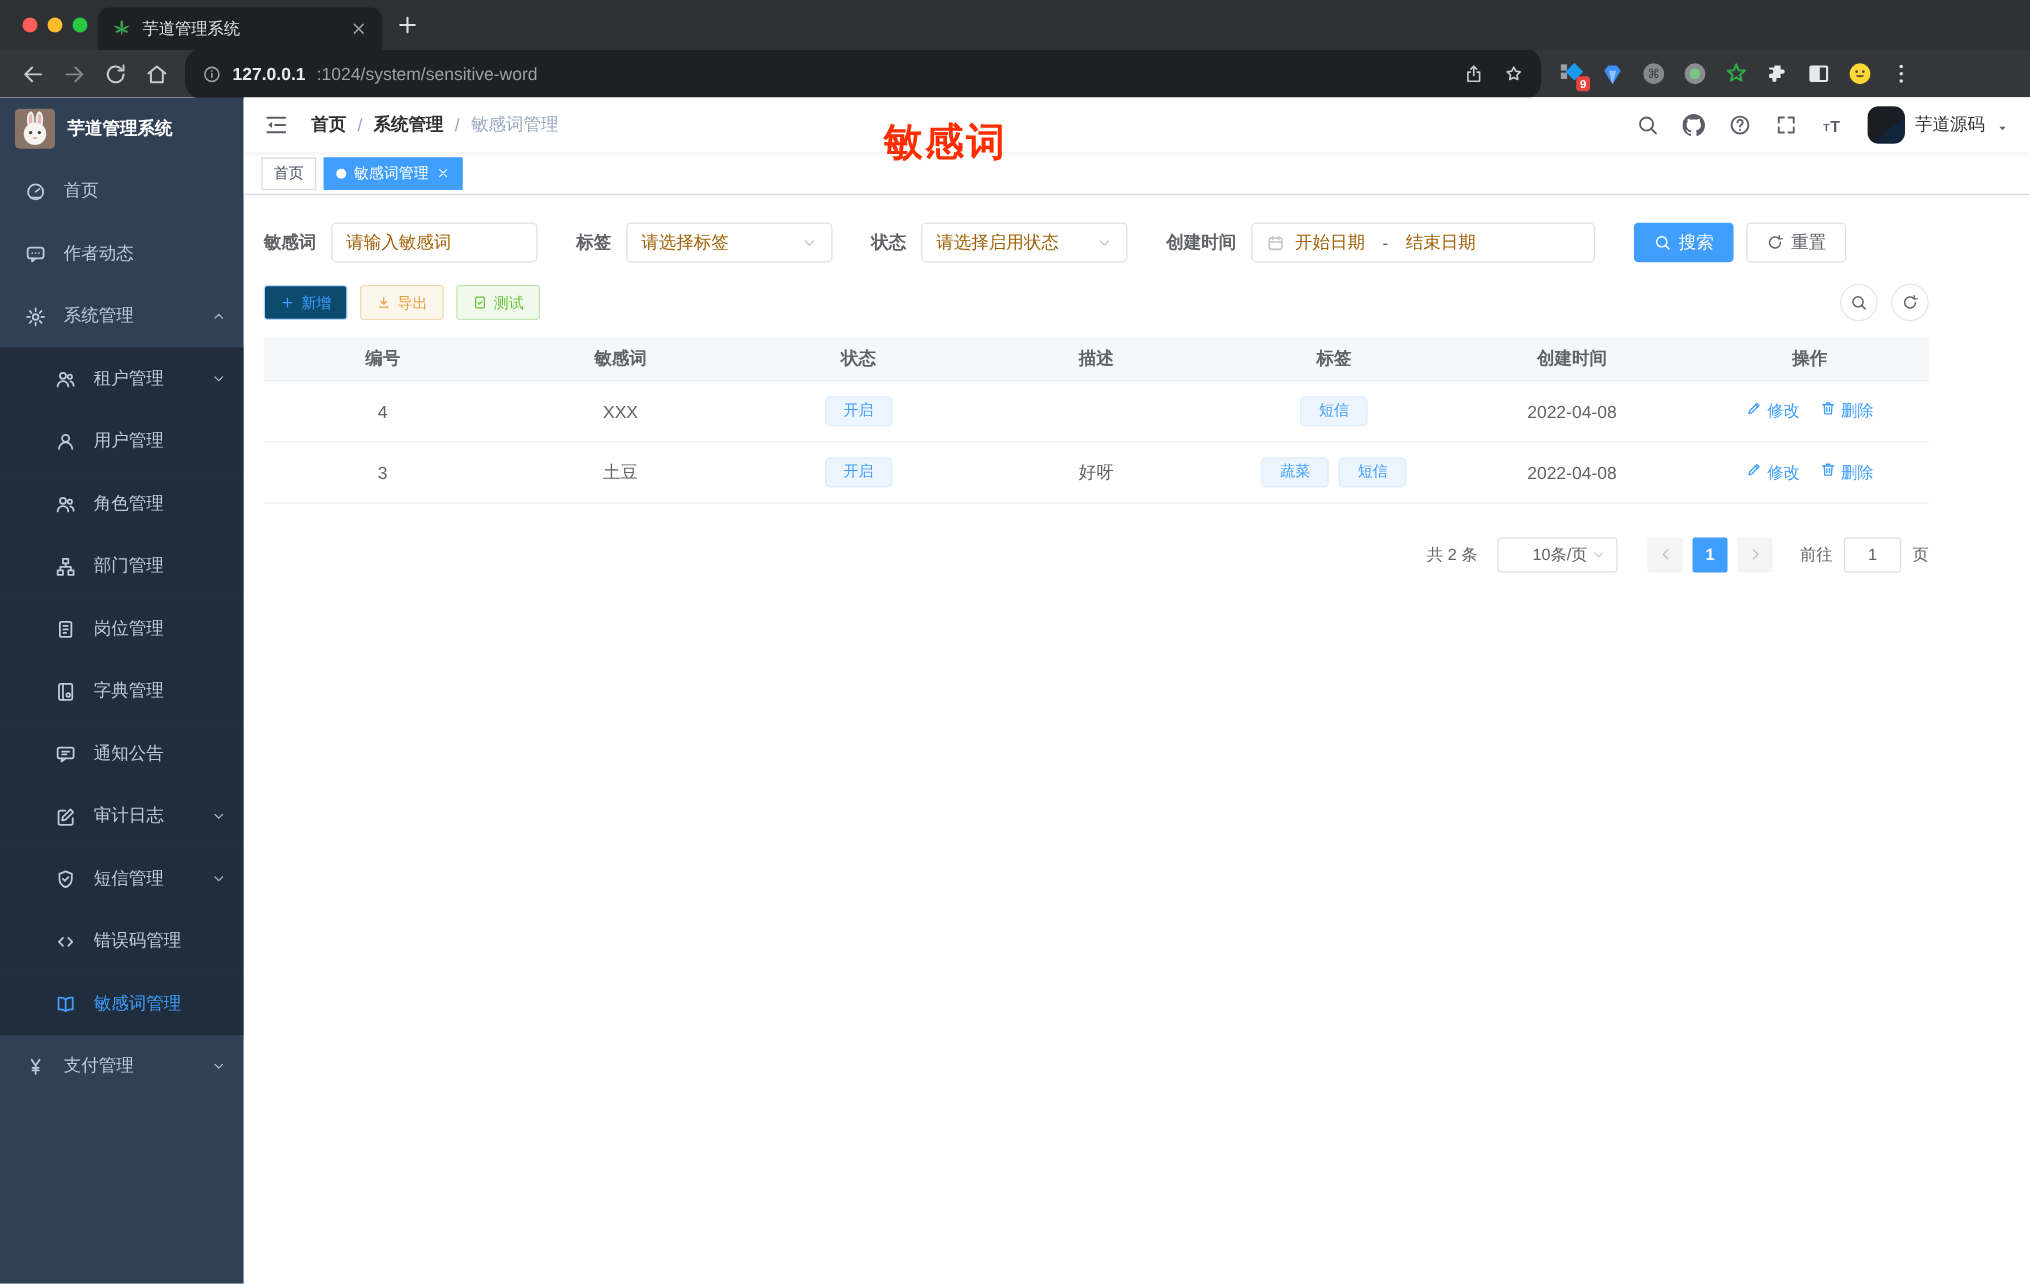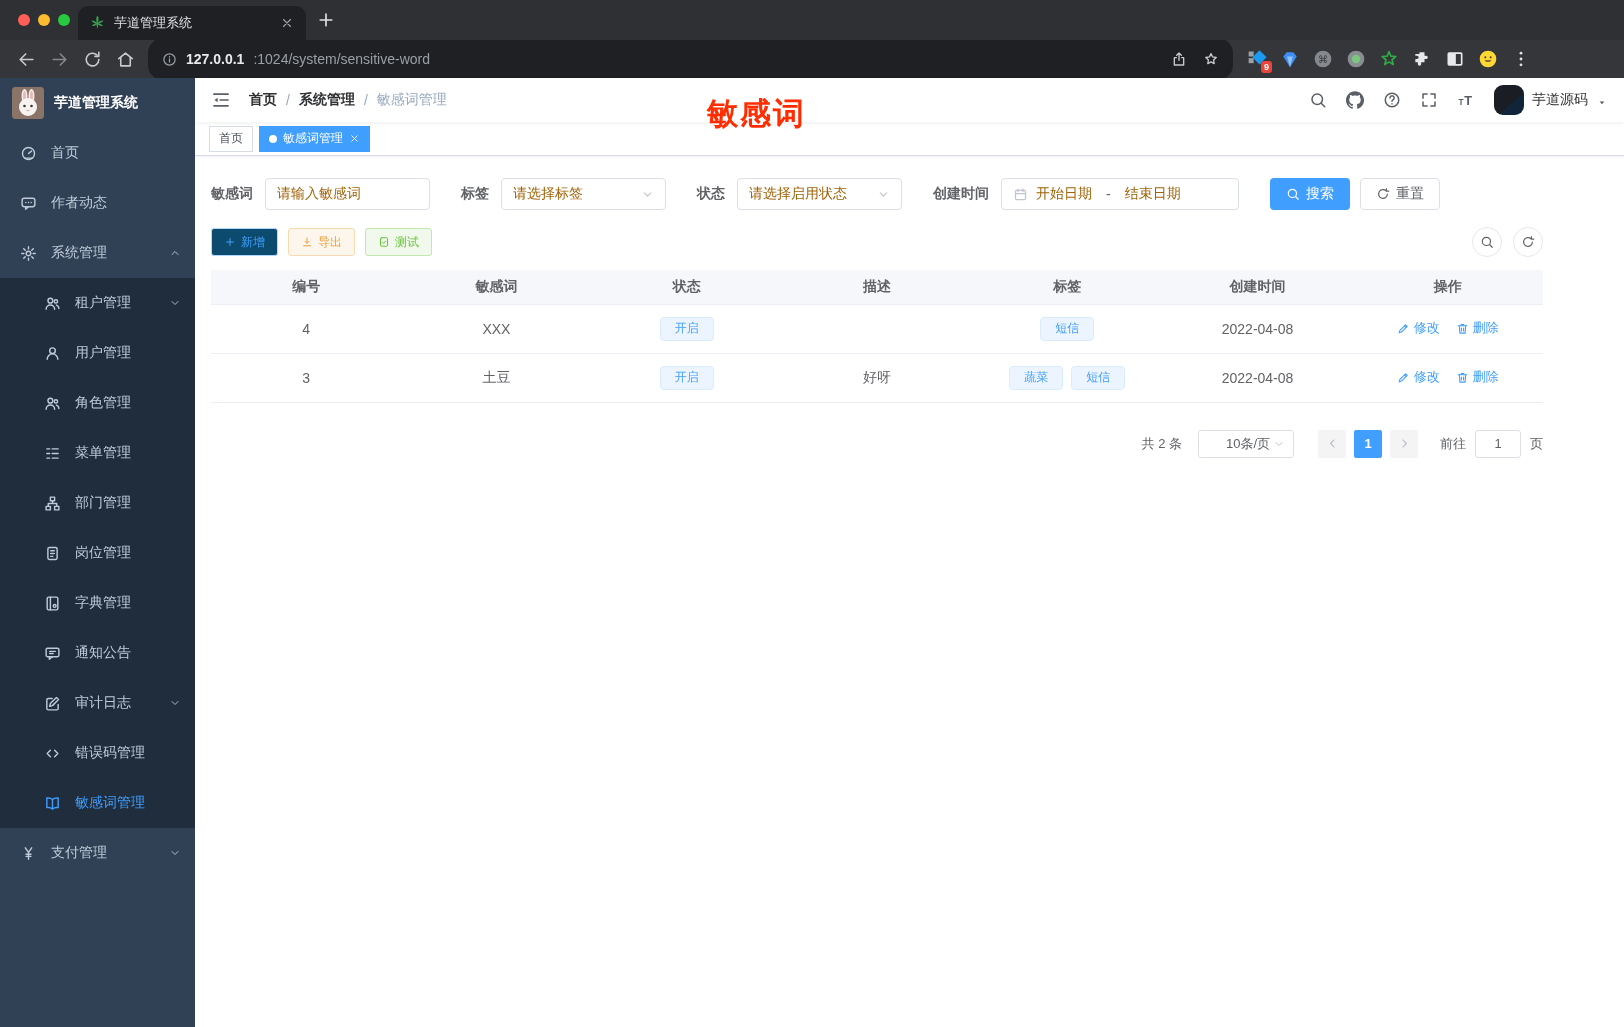--- a/index.html
+++ b/index.html
@@ -77,21 +77,21 @@
   .tv-close { width:11px; height:11px; }
 
   .content { flex:1; padding:14px 81px 0 16px; }
 
   .filters { display:flex; align-items:center; margin-top:8px; }
   .fgroup { display:flex; align-items:center; margin-right:31px; }
   .flabel { font-size:14px; font-weight:700; color:#606266; margin-right:12px; white-space:nowrap; }
   .fbox { height:32px; border:1px solid #dcdfe6; border-radius:4px; background:#fff;
     display:flex; align-items:center; padding:0 11px; cursor:text; }
   .fbox .ph { color:#a16207; font-size:14px; white-space:nowrap; }
-  .w-input{width:165px} .w-select{width:165px; cursor:pointer;} .w-date{width:238px}
+  .w-input{width:165px} .w-select{width:165px; cursor:pointer;} .w-date{width:275px}
   .fcaret { margin-left:auto; width:13px; height:13px; color:#c0c4cc; }
   .fcal { width:15px; height:15px; color:#c0c4cc; margin-right:8px; }
   .fsep { color:#606266; font-size:14px; margin:0 14px; }
   .btn { height:32px; border-radius:4px; display:inline-flex; align-items:center; gap:6px;
     padding:0 15px; font-size:14px; border:1px solid transparent; cursor:pointer; white-space:nowrap;justify-content:flex-end; }
   .btn .bic { width:14px; height:14px; }
   .btn-primary { background:#409eff; color:#fff; }
   .btn-default { background:#fff; border-color:#dcdfe6; color:#606266; margin-left:10px; }
 
   .actions { display:flex; align-items:center; margin-top:17px; }
@@ -104,21 +104,21 @@
   .cbtn { width:30px; height:30px; border-radius:50%; border:1px solid #e4e7ed; background:#fff;
     color:#606266; display:flex; align-items:center; justify-content:center; cursor:pointer; }
   .cbtn .ic { width:14px; height:14px; }
 
   table { width:100%; border-collapse:collapse; margin-top:13px; table-layout:fixed; }
   th { background:#f5f7fa; height:34px; font-size:14px; color:#606266; font-weight:700;
     border-bottom:1px solid #ebeef5; text-align:center; }
   td { height:49px; text-align:center; font-size:14px; color:#606266; border-bottom:1px solid #ebeef5; }
   .etag { display:inline-flex; align-items:center; height:24px; padding:0 14px; background:#ecf5ff;
     border:1px solid #d9ecff; border-radius:4px; color:#409eff; font-size:12px; margin:0 4px; }
-  .oplink { color:#409eff; font-size:13px; display:inline-flex; align-items:center; gap:4px;
+  .oplink { color:#409eff; font-size:13px; display:inline-flex; align-items:flex-start; gap:4px;
     margin:0 8px; cursor:pointer; }
   .op-icon { width:13px; height:13px; }
 
   .pager { display:flex; align-items:center; justify-content:flex-end; margin-top:27px;
     font-size:13px; color:#606266; }
   .pg-total { margin-right:16px; }
   .pg-size { width:96px; height:28px; border:1px solid #dcdfe6; border-radius:3px; display:flex;
     align-items:center; padding:0 8px 0 27px; margin-right:16px; cursor:pointer; }
   .pg-size .fcaret{ width:12px; height:12px; }
   .pg-btn { width:28px; height:28px; border-radius:2px; background:#f4f4f5; color:#b8bec5;
@@ -355,28 +355,20 @@
               <path d="M3 20c0-3.3 2.7-6 6-6s6 2.7 6 6"></path>
               <circle cx="16.8" cy="9" r="2.4"></circle>
               <path d="M17.5 14.2c2.1.7 3.5 2.7 3.5 5"></path>
             </svg>
           </span>
           <span>角色管理</span>
         </div>
         <div class="menu-item level2">
           <span class="mi-icon ic">
             <svg viewBox="0 0 24 24" fill="none" stroke="currentColor" stroke-width="2" stroke-linecap="round" stroke-linejoin="round">
-              <path d="M4 5.5h4M4 12h4M4 18.5h4M11.5 5.5H20M11.5 12H20M11.5 18.5H20"></path>
-            </svg>
-          </span>
-          <span>菜单管理</span>
-        </div>
-        <div class="menu-item level2">
-          <span class="mi-icon ic">
-            <svg viewBox="0 0 24 24" fill="none" stroke="currentColor" stroke-width="2" stroke-linecap="round" stroke-linejoin="round">
               <rect x="9" y="3" width="6" height="5"></rect>
               <rect x="3" y="16" width="6" height="5"></rect>
               <rect x="15" y="16" width="6" height="5"></rect>
               <path d="M12 8v4M6 16v-4h12v4"></path>
             </svg>
           </span>
           <span>部门管理</span>
         </div>
         <div class="menu-item level2">
           <span class="mi-icon ic">
@@ -408,20 +400,34 @@
           <span>通知公告</span>
         </div>
         <div class="menu-item level2">
           <span class="mi-icon ic">
             <svg viewBox="0 0 24 24" fill="none" stroke="currentColor" stroke-width="2" stroke-linecap="round" stroke-linejoin="round">
               <path d="M20 13.5V19a2 2 0 0 1-2 2H6a2 2 0 0 1-2-2V7a2 2 0 0 1 2-2h5.5"></path>
               <path d="M17.5 3.5l3 3L12 15l-4 1 1-4z"></path>
             </svg>
           </span>
           <span>审计日志</span>
+          <span class="mi-chevron ic">
+            <svg viewBox="0 0 24 24" fill="none" stroke="currentColor" stroke-width="2" stroke-linecap="round" stroke-linejoin="round">
+              <path d="M6 9l6 6 6-6"></path>
+            </svg>
+          </span>
+        </div>
+        <div class="menu-item level2">
+          <span class="mi-icon ic">
+            <svg viewBox="0 0 24 24" fill="none" stroke="currentColor" stroke-width="2" stroke-linecap="round" stroke-linejoin="round">
+              <path d="M12 3l7 2.8V11c0 4.5-3 8.4-7 9.8C8 19.4 5 15.5 5 11V5.8z"></path>
+              <path d="M9 11.5l2.1 2.1L15.2 9.5"></path>
+            </svg>
+          </span>
+          <span>短信管理</span>
           <span class="mi-chevron ic">
             <svg viewBox="0 0 24 24" fill="none" stroke="currentColor" stroke-width="2" stroke-linecap="round" stroke-linejoin="round">
               <path d="M6 9l6 6 6-6"></path>
             </svg>
           </span>
         </div>
         <div class="menu-item level2">
           <span class="mi-icon ic">
             <svg viewBox="0 0 24 24" fill="none" stroke="currentColor" stroke-width="2" stroke-linecap="round" stroke-linejoin="round">
               <path d="M9 7.5L4.5 12 9 16.5M15 7.5l4.5 4.5L15 16.5"></path>

